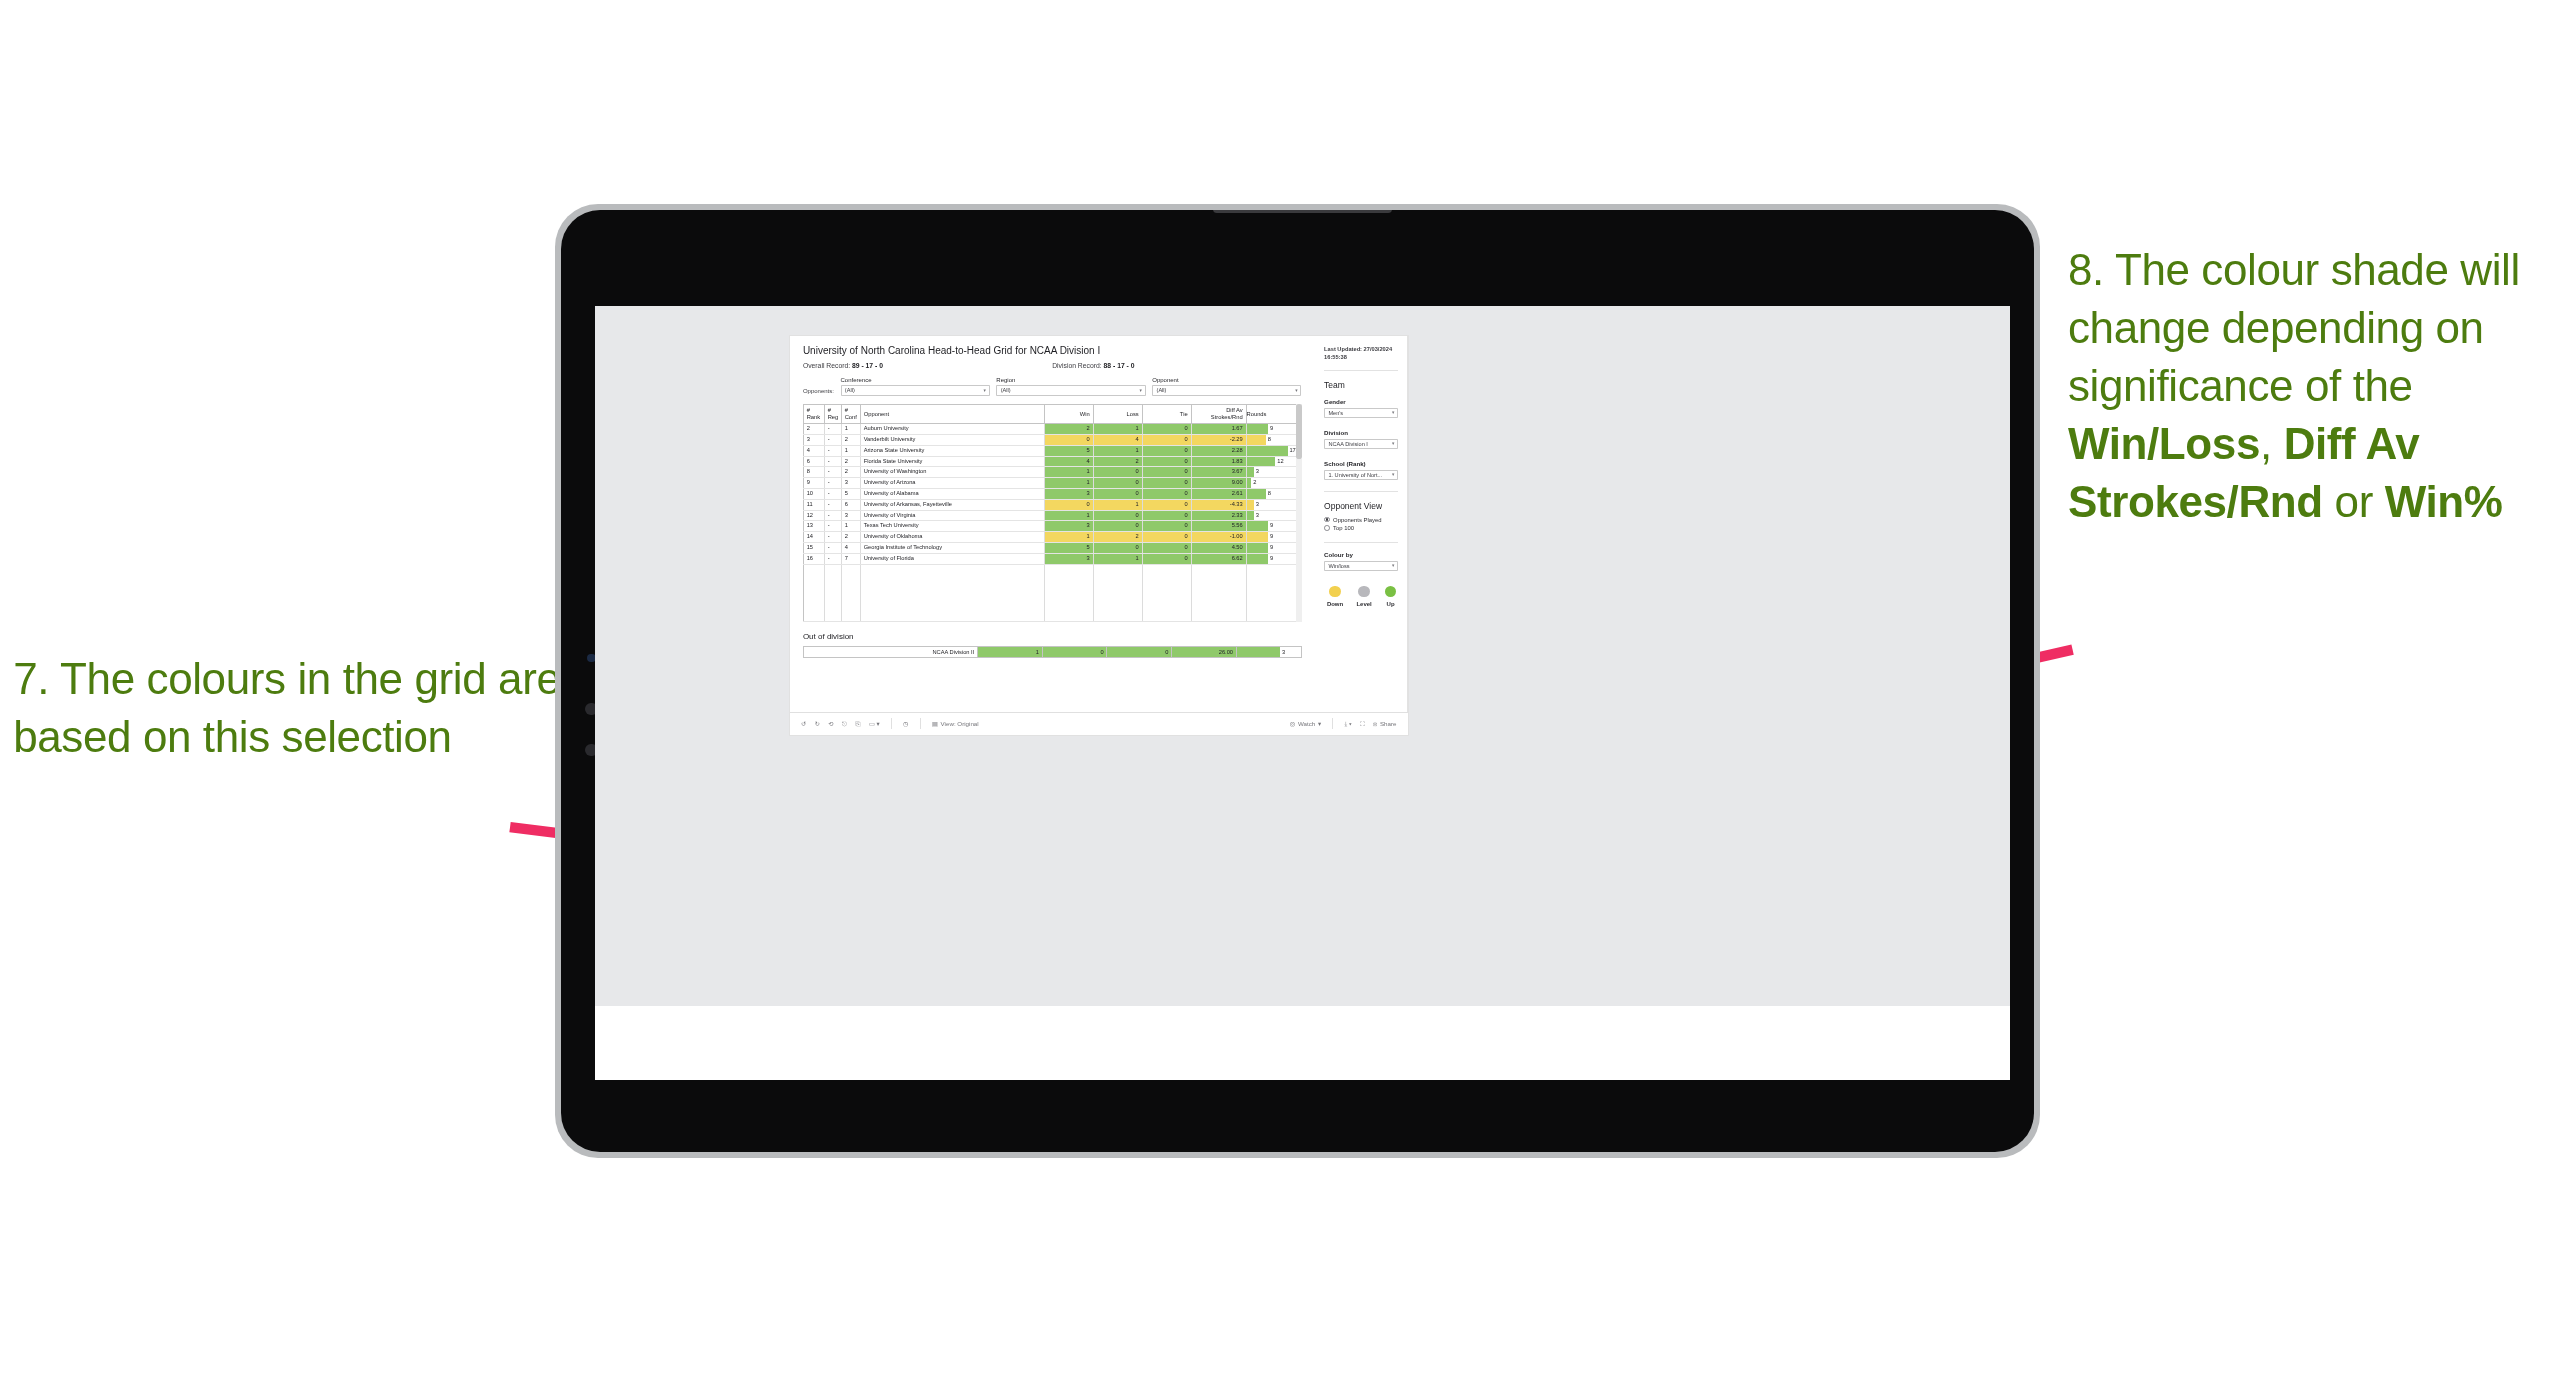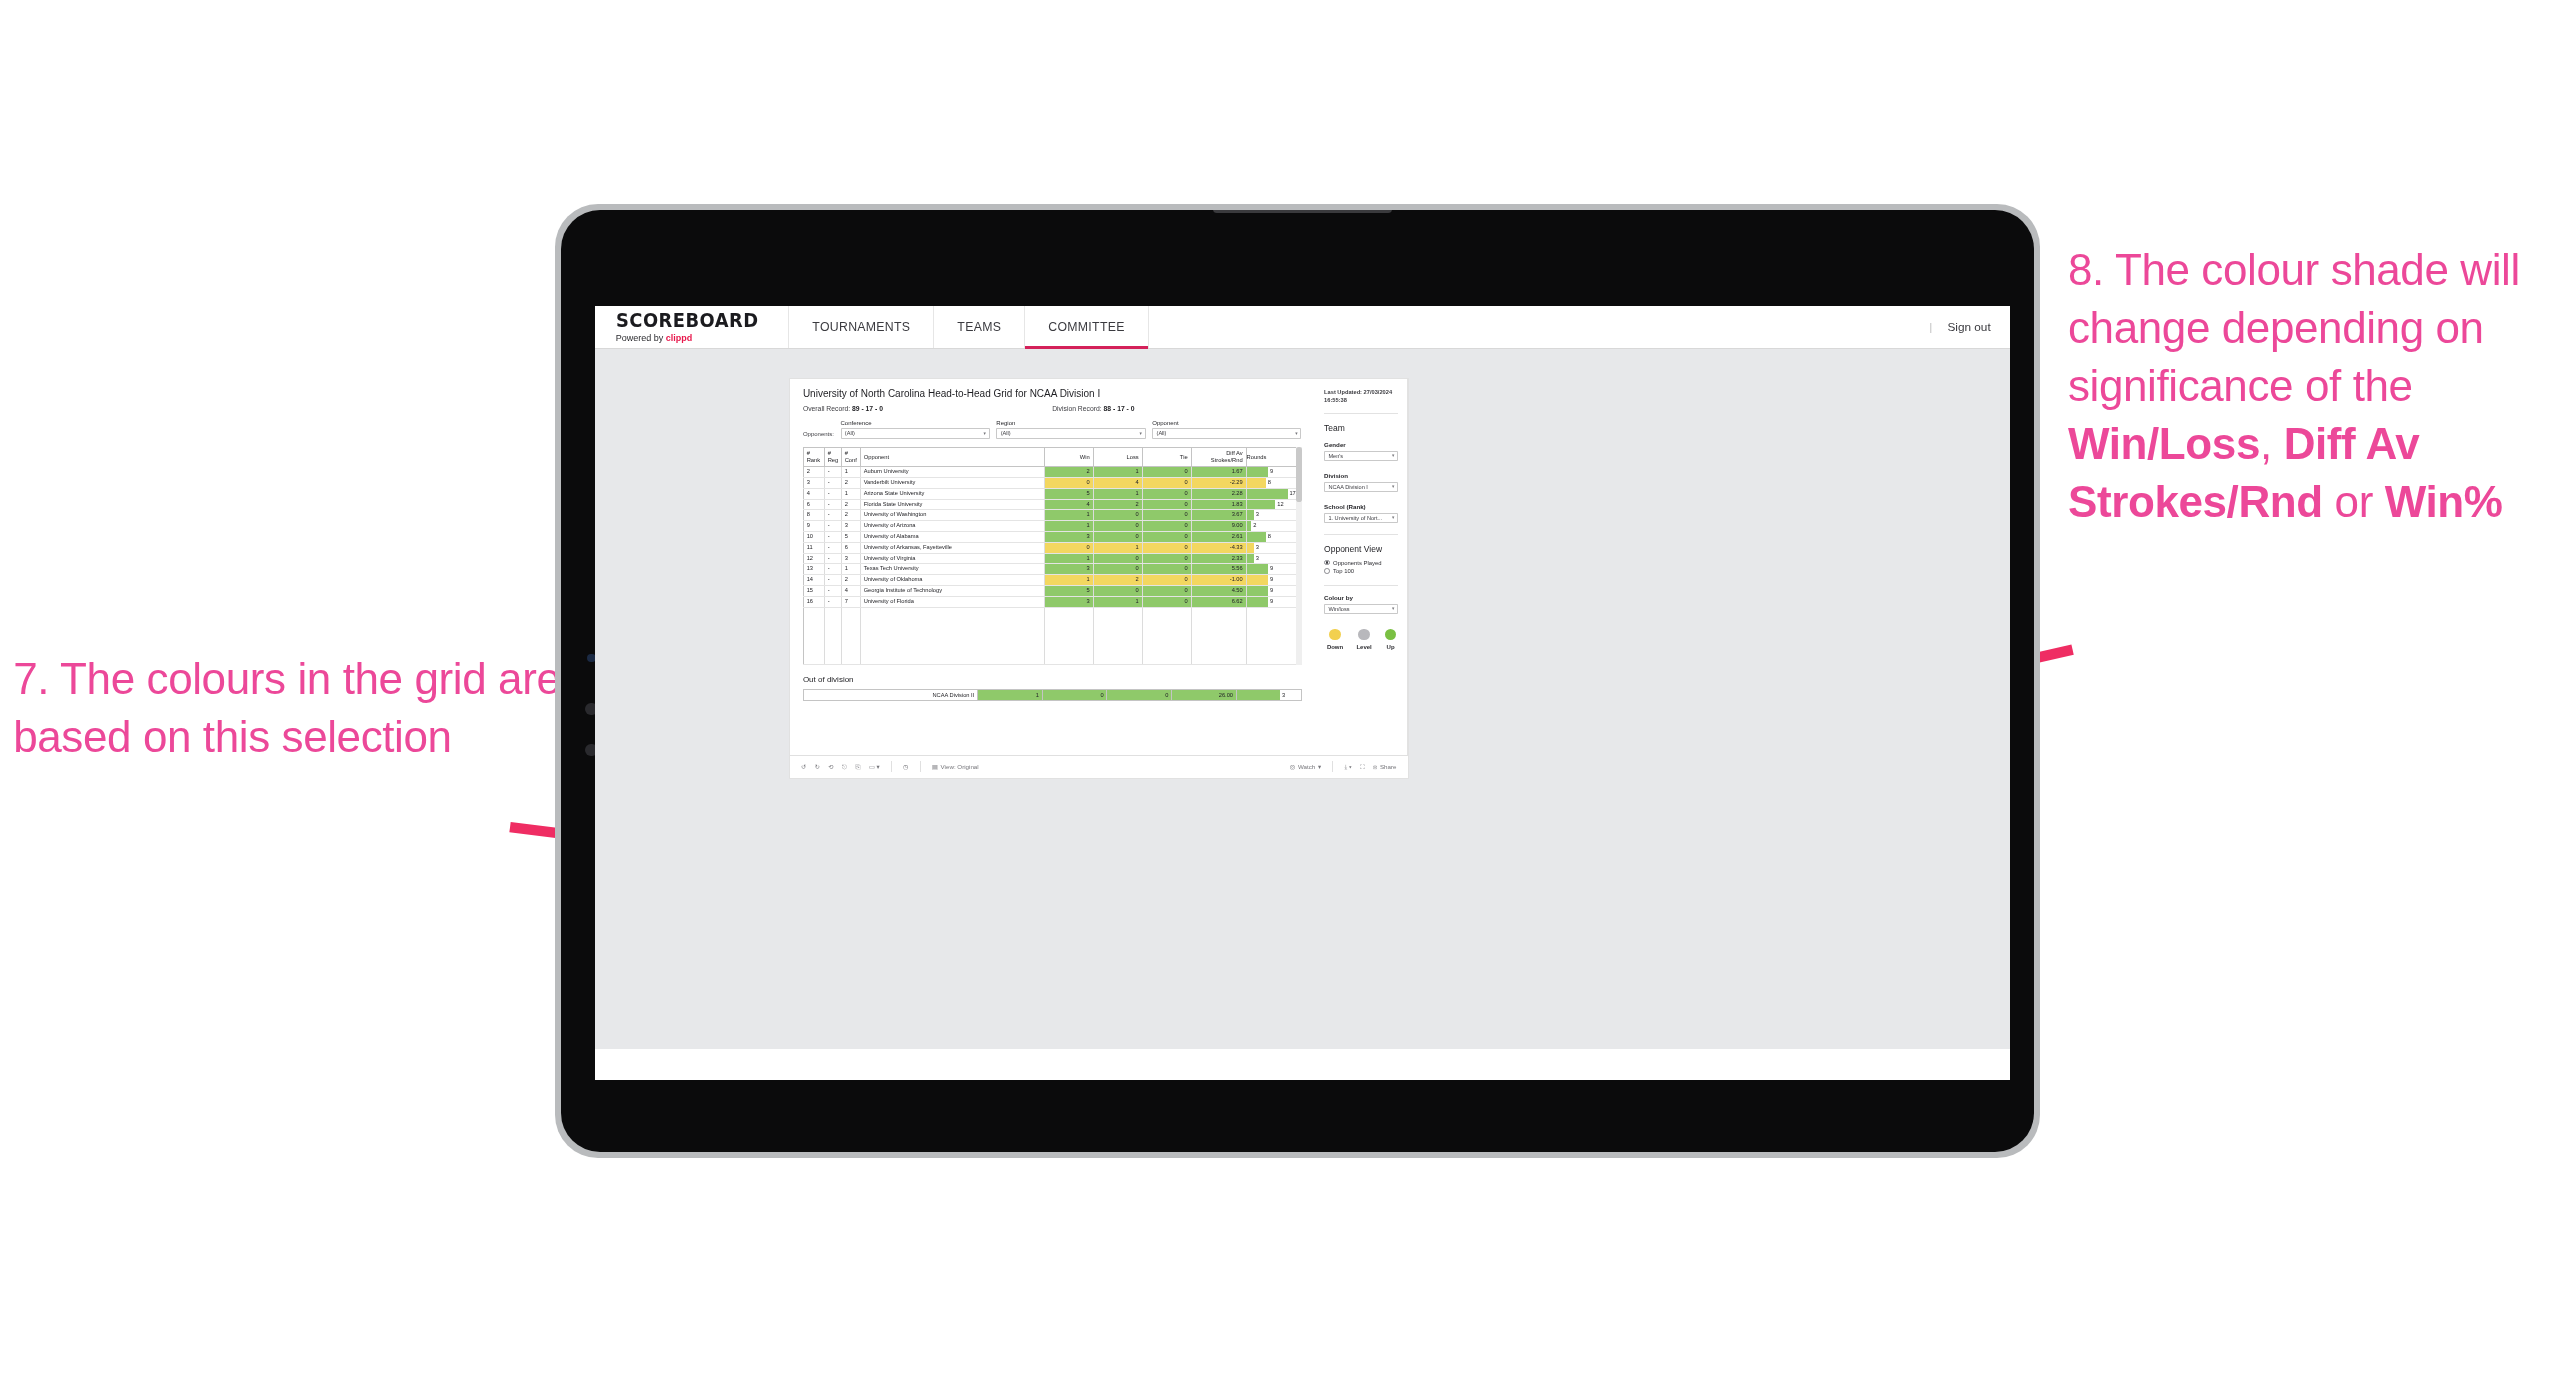--- a/index.html
+++ b/index.html
@@ -8,21 +8,21 @@
     width: 2576px; height: 1386px;
     background: #ffffff;
     font-family: "Liberation Sans", sans-serif;
     overflow: hidden;
     position: relative;
   }
 
   
   .annot {
     position: absolute;
-    color: #ec4899;
+    color: #4d7c0f;
     font-family: "Liberation Sans", sans-serif;
     font-size: 44px;
     line-height: 1.32;
     letter-spacing: -0.4px;
   }
   #annot-left  { left: 13.2px;  top: 650px; width: 552px; }
   #annot-right { left: 2068px; top: 241px; width: 500px; }
   .annot b { font-weight: 700; }
 
   .arrow-svg { position: absolute; overflow: visible; pointer-events: none; }
@@ -243,34 +243,20 @@
 
 <div id="tablet">
   <div id="tablet-inner">
     <div id="topnotch"></div>
     <div class="cam" id="cam1"></div>
     <div class="cam" id="cam2"></div>
     <div class="cam" id="cam3"></div>
 
     <div id="screen">
 
-      <div id="topbar">
-        <div id="brand">
-          <div class="sb-word">SCOREBOARD</div>
-          <div class="sb-sub"><span>Powered by </span><span class="accent">clippd</span></div>
-        </div>
-        <div class="topnav-item">TOURNAMENTS</div>
-        <div class="topnav-item">TEAMS</div>
-        <div class="topnav-item active">COMMITTEE</div>
-        <div id="topbar-spacer"></div>
-        <div id="signout">
-          <span class="divider">|</span>
-          <span class="so">Sign out</span>
-        </div>
-      </div>
 
 
       <div id="workspace">
         <div id="viz">
           <div id="viz-body">
 
             <div id="main">
               <div id="viz-title">University of North Carolina Head-to-Head Grid for NCAA Division I</div>
 
               <div id="records">

